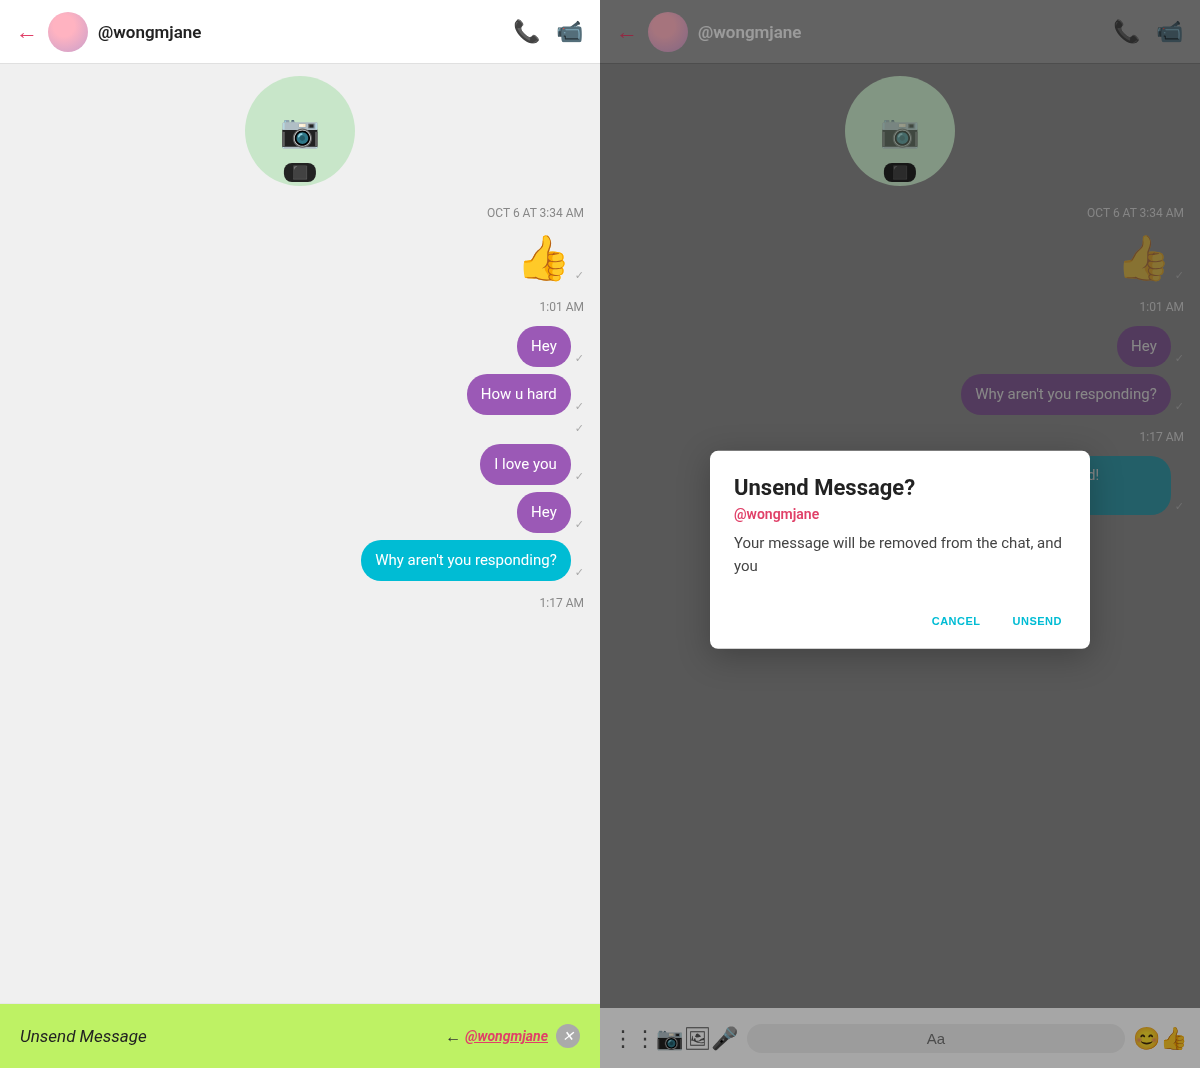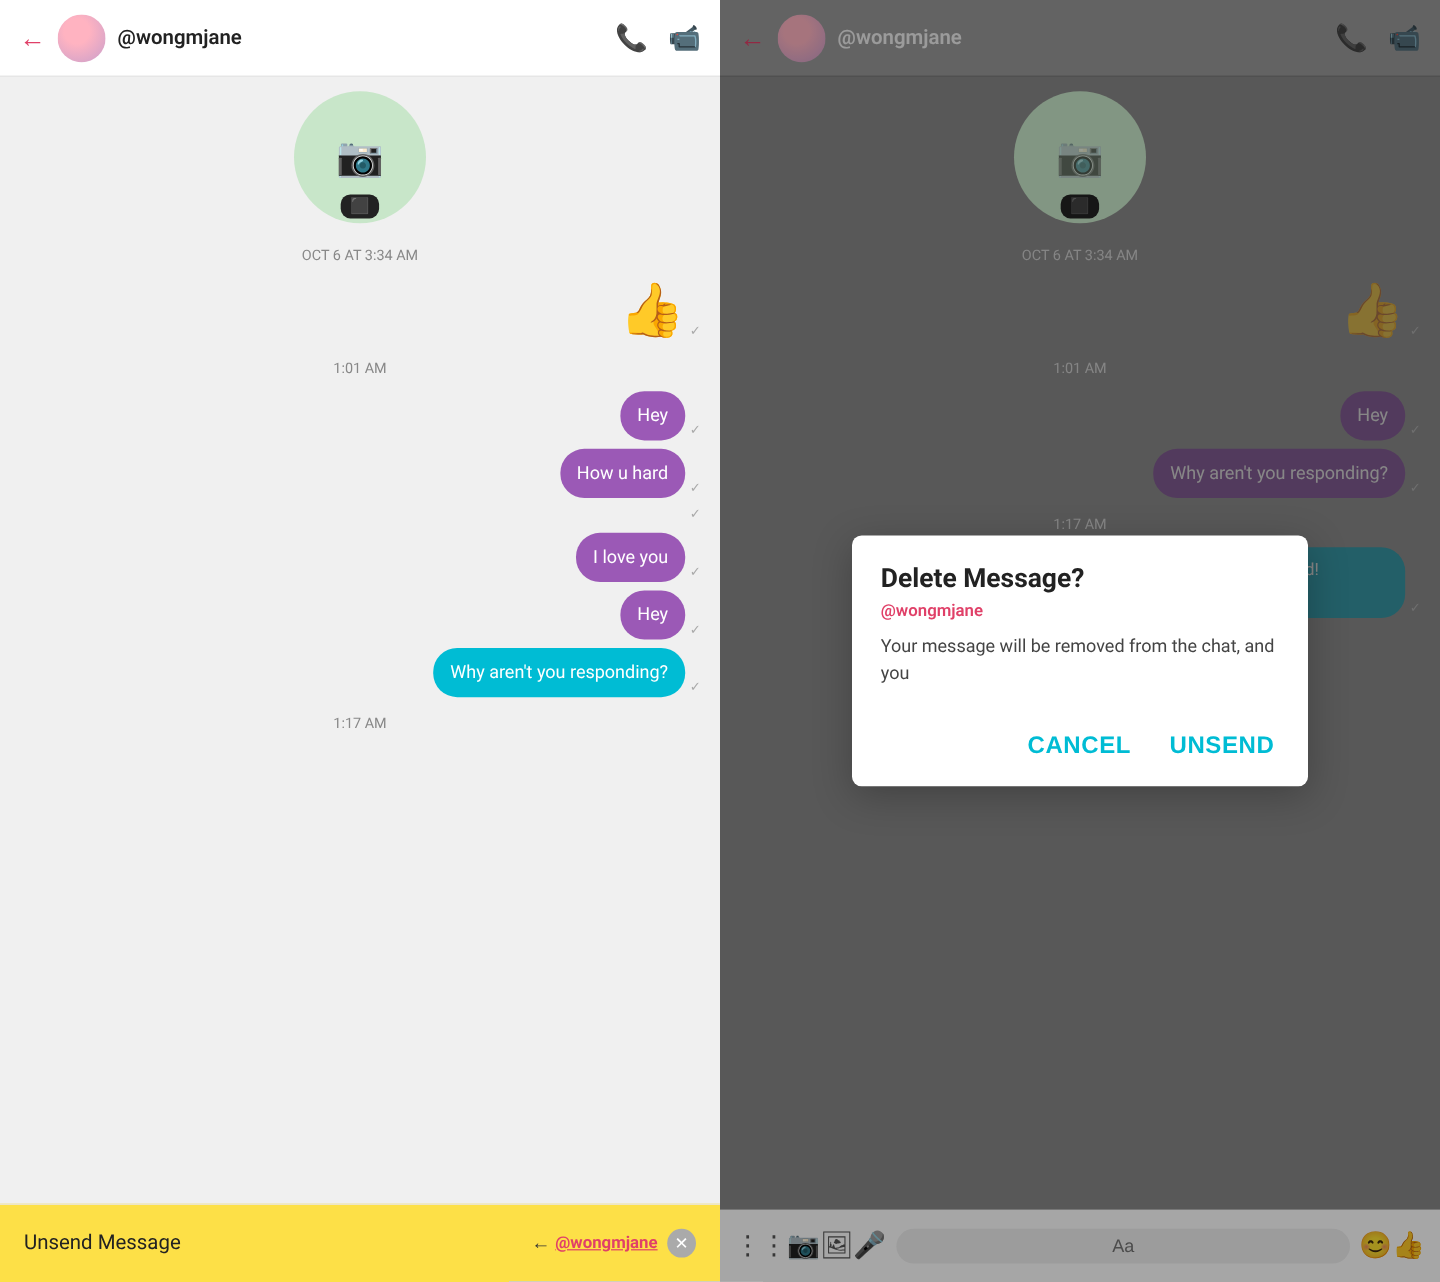--- a/index.html
+++ b/index.html
@@ -103,21 +103,21 @@
       left: 50%;
       transform: translateX(-50%);
       background: #222;
       color: #fff;
       border-radius: 8px;
       padding: 2px 8px;
       font-size: 13px;
     }
 
     .timestamp {
-      text-align: center;
+      text-align: right;
       color: #888;
       font-size: 12px;
       margin: 8px 0;
     }
 
     .thumbs-up-row {
       display: flex;
       justify-content: flex-end;
       margin-bottom: 4px;
     }
@@ -144,23 +144,24 @@
     .check-icon {
       font-size: 11px;
       color: #aaa;
       align-self: flex-end;
       margin-left: 4px;
       margin-bottom: 2px;
     }
 
     
     .bottom-sheet {
-      background: #fde047;
+      background: #bef264;
       padding: 0;
       flex-shrink: 0;
+      font-style: italic;
     }
     .sheet-item {
       display: flex;
       align-items: center;
       justify-content: space-between;
       padding: 20px 20px;
       border-top: 1px solid #e8e8e8;
     }
     .sheet-label {
       font-size: 17px;
@@ -263,21 +264,21 @@
       color: #444;
       line-height: 1.5;
       margin-bottom: 32px;
     }
     .modal-actions {
       display: flex;
       justify-content: flex-end;
       gap: 24px;
     }
     .modal-btn {
-      font-size: 20px;
+      font-size: 11px;
       font-weight: 700;
       letter-spacing: 0.5px;
       background: none;
       border: none;
       cursor: pointer;
       padding: 6px 4px;
     }
     .modal-btn.cancel { color: #00bcd4; }
     .modal-btn.unsend { color: #00bcd4; }
 
@@ -421,21 +422,21 @@
     <span class="toolbar-icon">🖼</span>
     <span class="toolbar-icon">🎤</span>
     <input class="toolbar-input" readonly="" placeholder="Aa" style="">
     <span class="toolbar-icon">😊</span>
     <span class="toolbar-icon">👍</span>
   </div>
 
   <div class="dim-overlay"></div>
 
   <div class="modal">
-    <div class="modal-title">Delete Message?</div>
+    <div class="modal-title">Unsend Message?</div>
     <div class="modal-username">@wongmjane</div>
     <div class="modal-body">Your message will be removed from the chat, and you</div>
     <div class="modal-actions">
       <button class="modal-btn cancel">CANCEL</button>
       <button class="modal-btn unsend">UNSEND</button>
     </div>
   </div>
 </div>
 
 </body></html>

